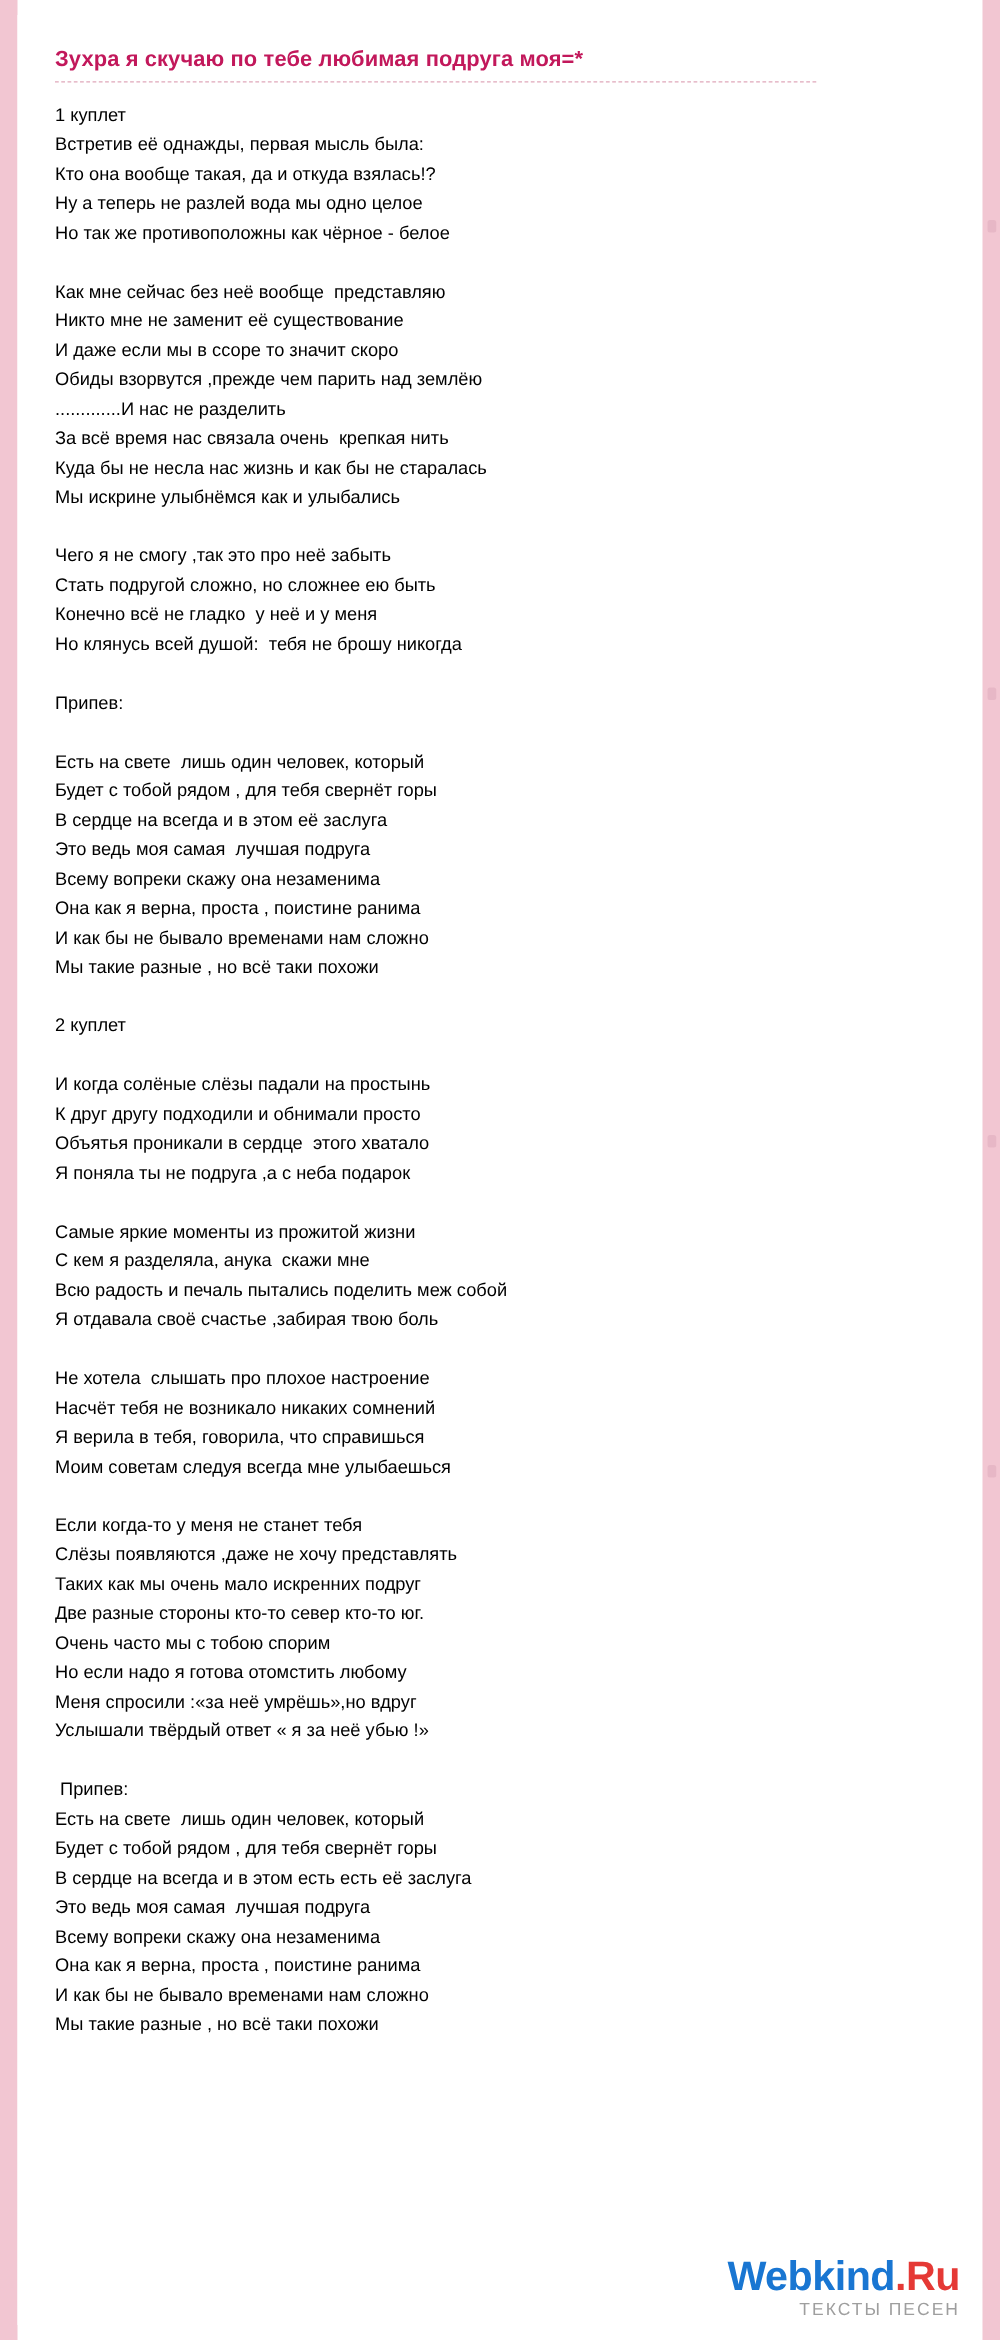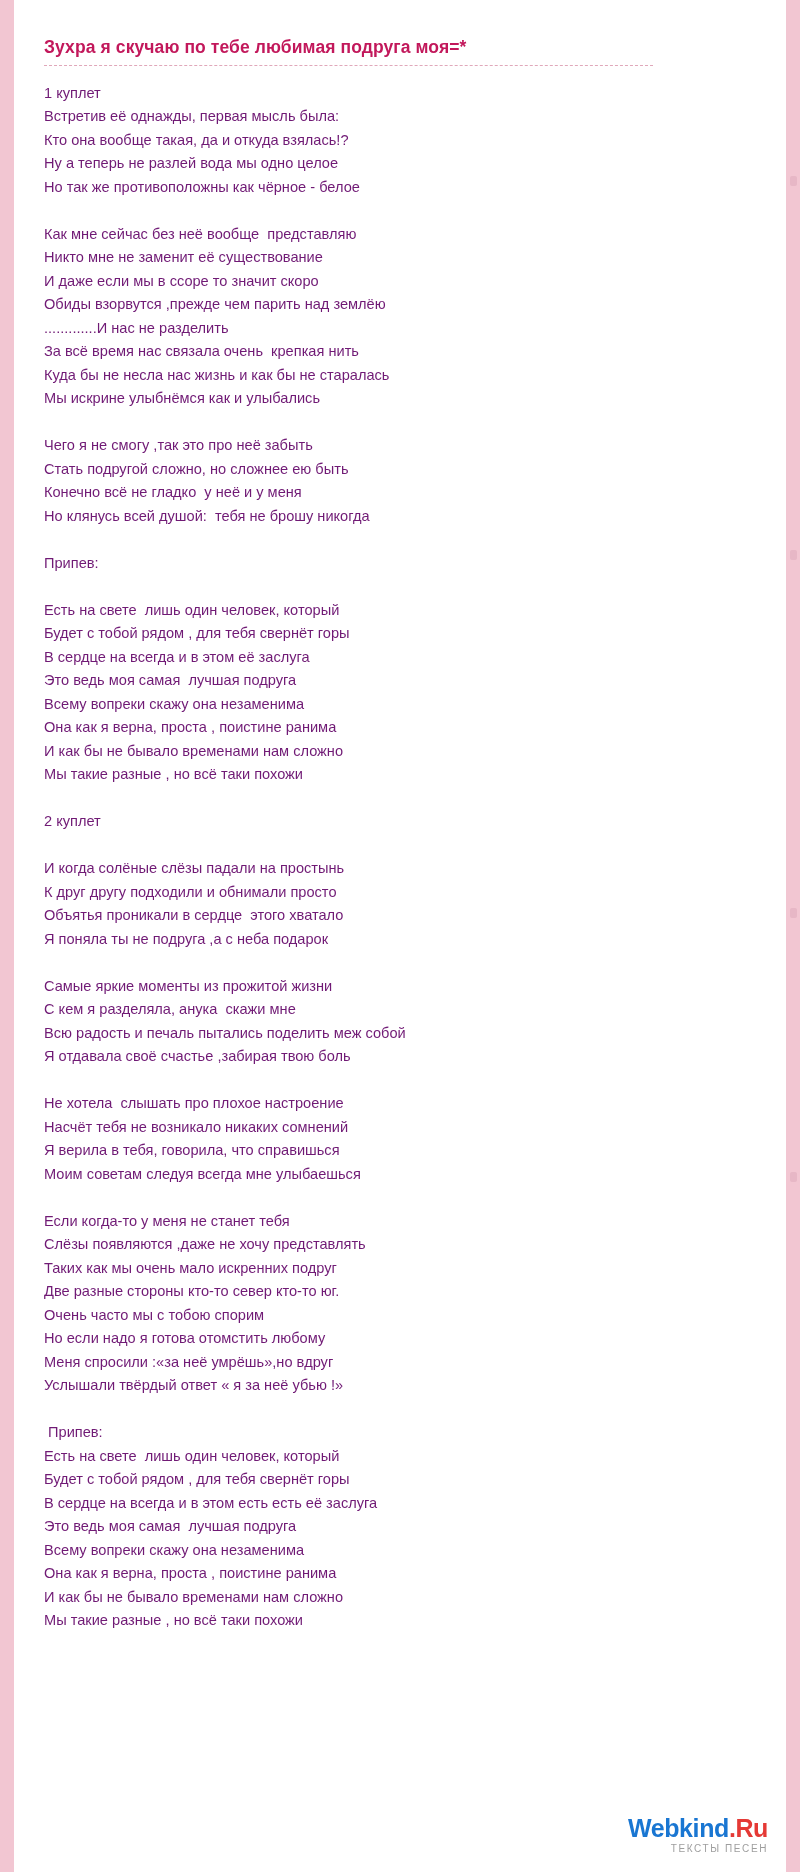--- a/index.html
+++ b/index.html
@@ -60,43 +60,43 @@
   }
   .divider {
     border: none;
     border-top: 1px dashed #e0a8ba;
     margin: 0 0 16px 0;
     height: 0;
   }
   .lyrics {
     font-size: 14.6px;
     line-height: 23.5px;
-    color: #701a75;
+    color: #000000;
     white-space: pre-wrap;
     word-wrap: break-word;
     margin: 0;
     font-family: "Liberation Sans", sans-serif;
   }
   .footer {
     position: absolute;
     right: 32px;
     bottom: 18px;
     text-align: right;
     line-height: 1;
   }
   .brand {
-    font-size: 25px;
+    font-size: 33px;
     font-weight: bold;
     color: #1976d2;
     letter-spacing: -0.4px;
   }
   .brand .ru { color: #e53935; }
   .brand-sub {
     margin-top: 3px;
-    font-size: 10px;
+    font-size: 14px;
     color: #9e9e9e;
     letter-spacing: 1.6px;
   }
   .scroll-marks {
     position: absolute;
     right: 2px;
     top: 0;
     width: 10px;
     height: 100%;
     pointer-events: none;

